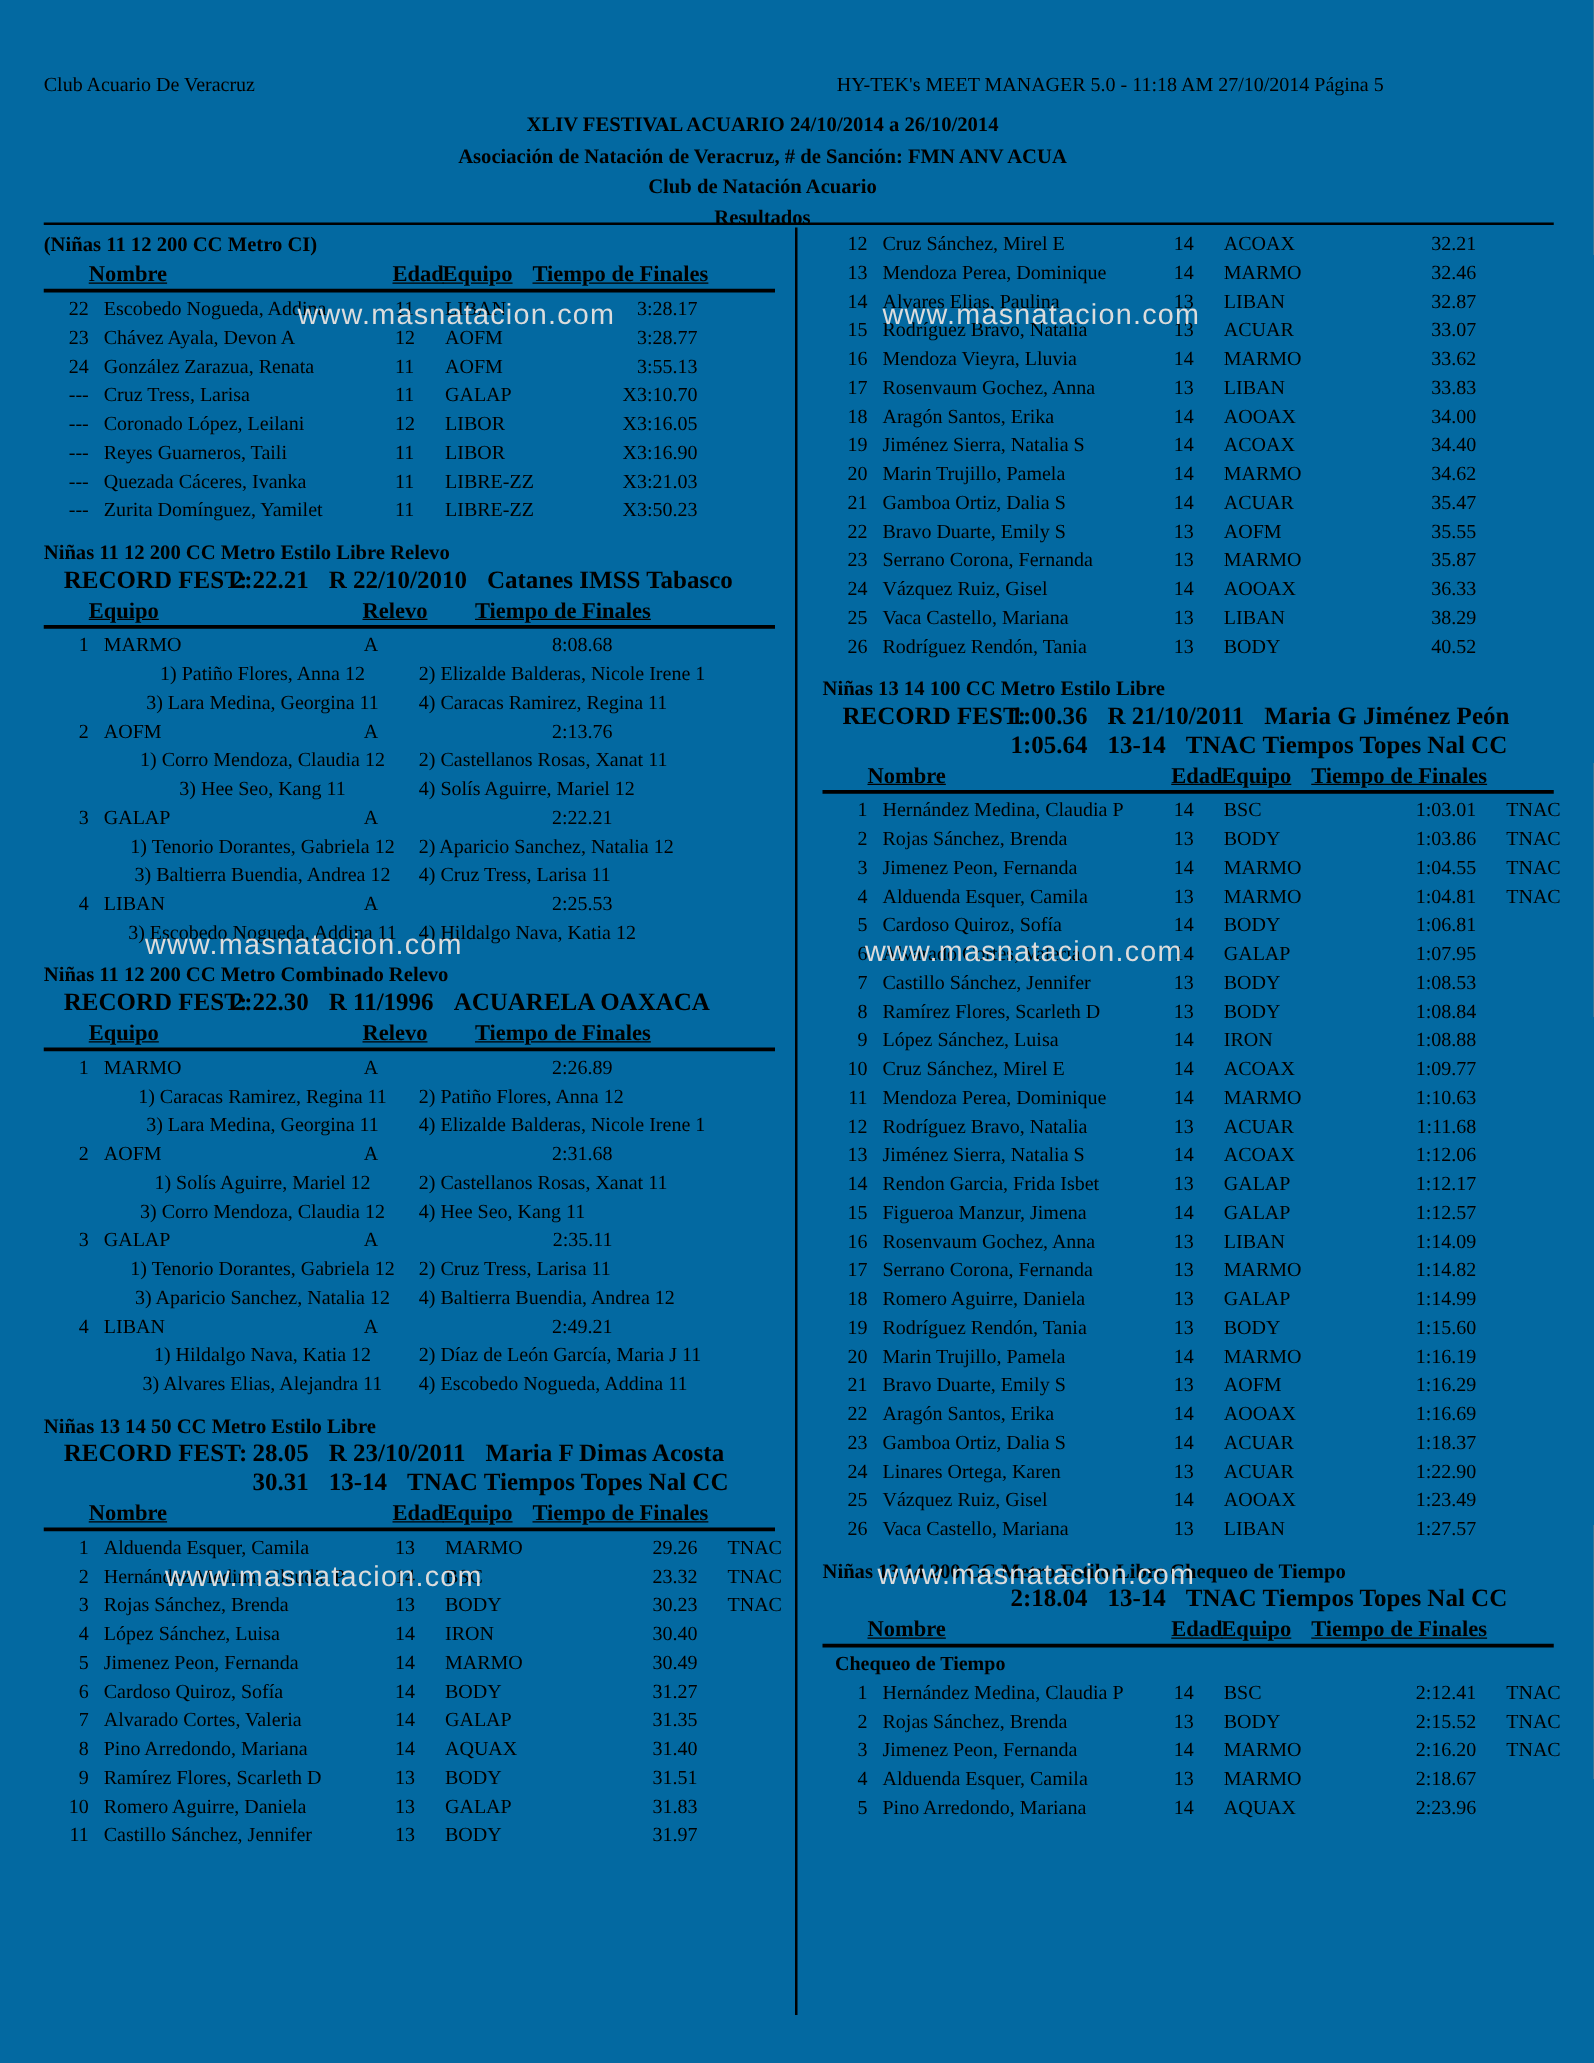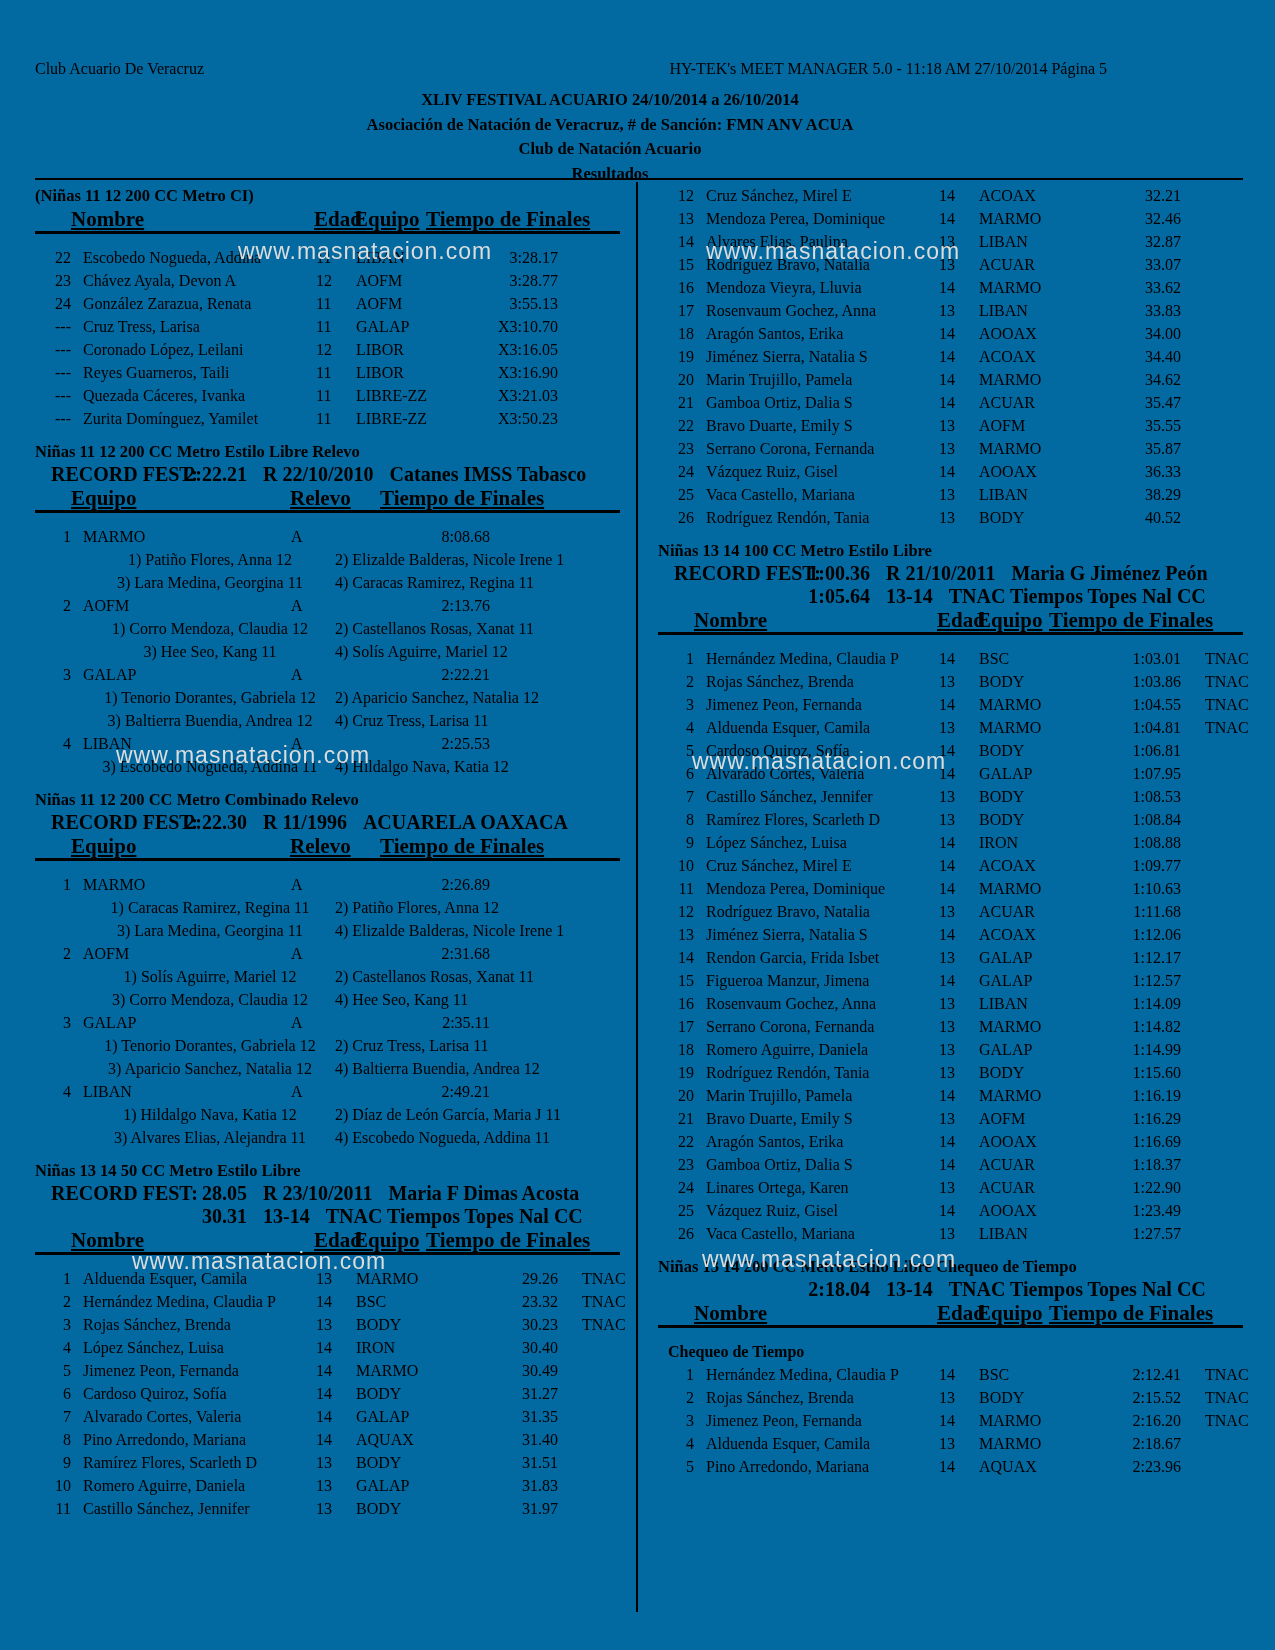--- a/index.html
+++ b/index.html
@@ -36,22 +36,22 @@
   
   .section{margin-top:0;}
   .section + .section{margin-top:10px;}
   .event-title{font-weight:bold;font-size:16.5px;line-height:23px;white-space:nowrap;}
   .record-line{display:flex;font-weight:bold;font-size:20px;line-height:23px;padding-left:16px;white-space:nowrap;}
   .rec-label{width:112px;}
   .rec-time{width:84px;text-align:right;}
   .rec-rest{margin-left:16px;}
   .rec-holder{margin-left:16px;}
   .hdr-row{
-    display:flex;font-weight:bold;font-size:21px;line-height:24px;
-    border-bottom:3px solid #000;margin-bottom:12px;white-space:nowrap;
+    display:flex;font-weight:bold;font-size:18px;line-height:24px;
+    border-bottom:3px solid #000;margin-bottom:2px;white-space:nowrap;
   }
   .hdr-row span{text-decoration:underline;}
   .h-place{width:36px;}
   .h-name{flex:1;}
   .h-age{width:40px;}
   .h-team{width:72px;}
   .h-time{width:132px;text-align:right;}
   .h-flag{width:62px;}
   .h-rteam{flex:1;}
   .h-relay{width:90px;}

